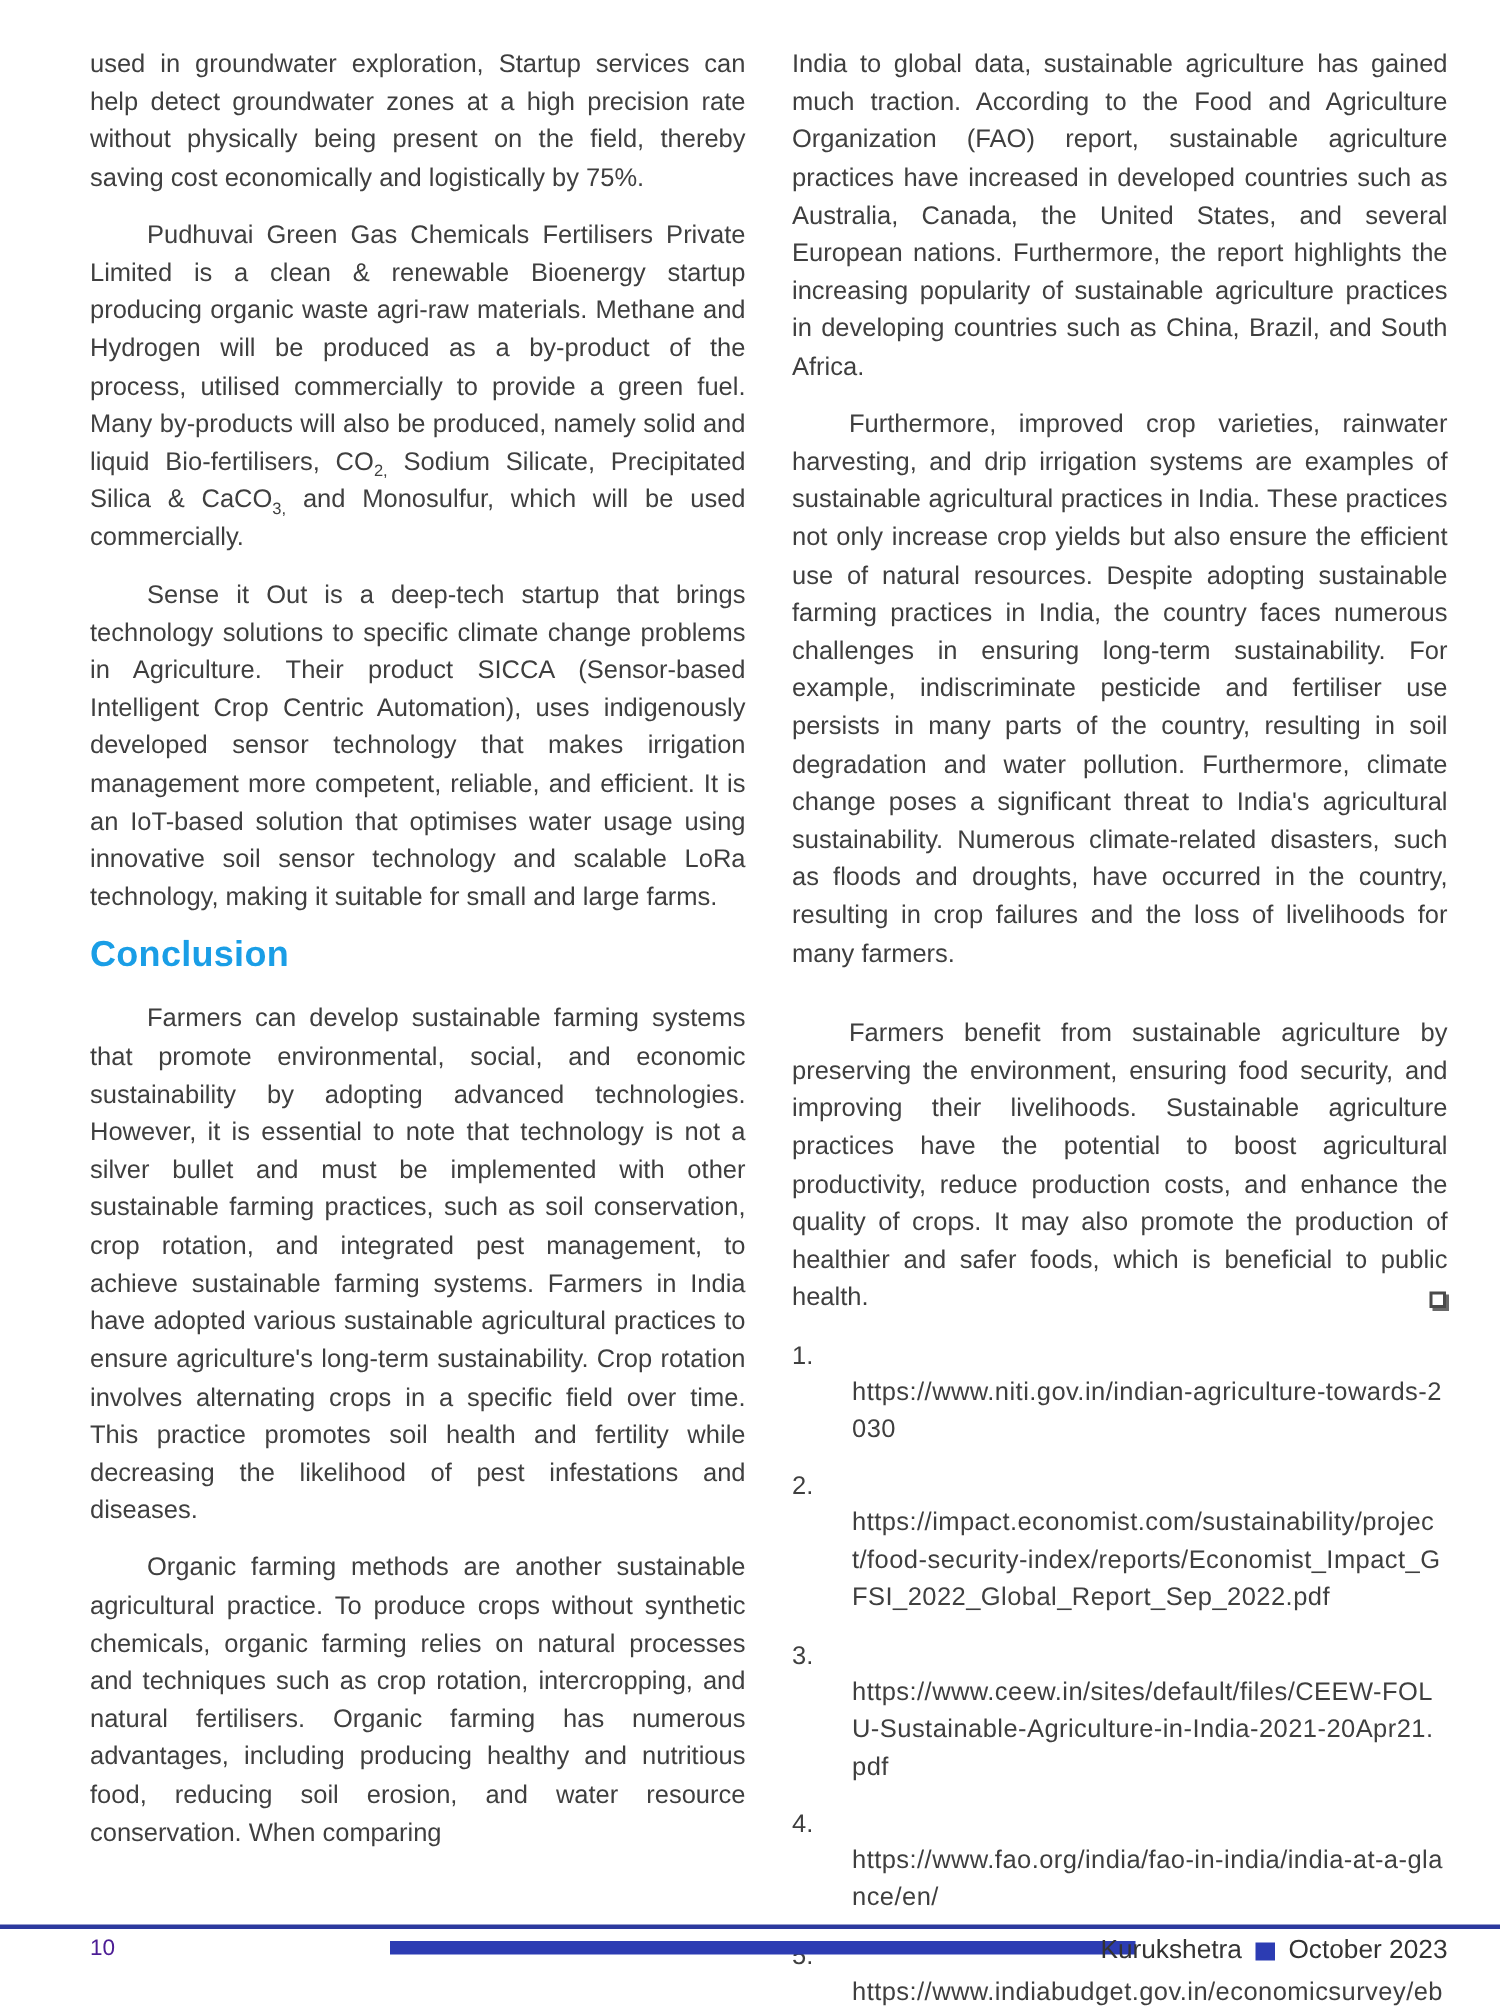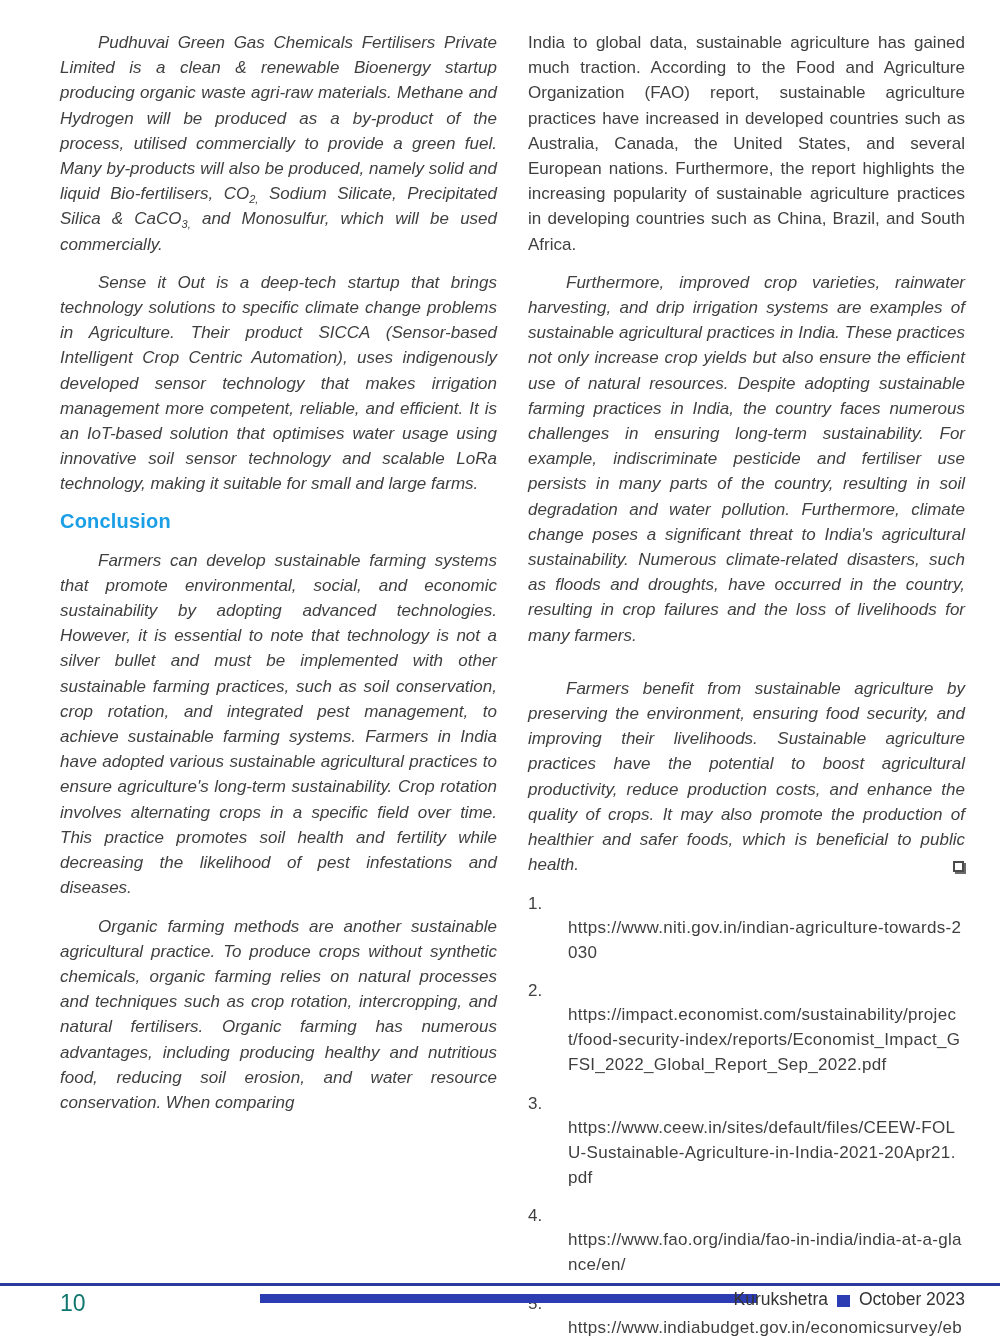--- a/index.html
+++ b/index.html
@@ -25,28 +25,28 @@
     padding:30px 35px 0 60px;
   }
   .col{width:437px;}
   .para{
     margin:0 0 13px 0;
     text-align:justify;
     font-size:17px;
     line-height:25.2px;
     color:var(--ink);
   }
-  .indent{text-indent:38px;font-style:italic;}
+  .indent{text-indent:38px;}
   .para sub{
     font-size:11px;
     line-height:0;
   }
   h2.section{
     color:var(--blue);
-    font-size:20px;
+    font-size:24px;
     font-weight:bold;
     margin:8px 0 15px 0;
     letter-spacing:0.2px;
   }
   .last-para{position:relative;margin-top:28px;}
   .end-marker{
     position:absolute;
     right:1px;
     bottom:6px;
     width:11px;
@@ -77,22 +77,22 @@
     position:absolute;
     left:0; right:0;
     top:1283px;
     height:3px;
     background:var(--navy);
   }
   .page-number{
     position:absolute;
     left:60px;
     top:1290px;
-    font-size:23px;
-    color:#0f766e;
+    font-size:15px;
+    color:#4c1d95;
   }
   .footer-bar{
     position:absolute;
     left:260px;
     top:1294px;
     width:497px;
     height:9px;
     background:var(--bar);
   }
   .footer-right{
@@ -115,20 +115,21 @@
   }
 </style>
 </head>
 <body>
 
 <div class="page">
 
   <div class="columns">
 
     <div class="col">
+      <p class="para">used in groundwater exploration, Startup services can help detect groundwater zones at a high precision rate without physically being present on the field, thereby saving cost economically and logistically by 75%.</p>
 
       <p class="para indent"><span>Pudhuvai Green Gas Chemicals Fertilisers Private Limited is a clean &amp; renewable Bioenergy startup producing organic waste agri-raw materials. Methane and Hydrogen will be produced as a by-product of the process, utilised commercially to provide a green fuel. Many by-products will also be produced, namely solid and liquid Bio-fertilisers, CO</span><sub>2,</sub><span> Sodium Silicate, Precipitated Silica &amp; CaCO</span><sub>3,</sub><span> and Monosulfur, which will be used commercially.</span></p>
 
       <p class="para indent">Sense it Out is a deep-tech startup that brings technology solutions to specific climate change problems in Agriculture. Their product SICCA (Sensor-based Intelligent Crop Centric Automation), uses indigenously developed sensor technology that makes irrigation management more competent, reliable, and efficient. It is an IoT-based solution that optimises water usage using innovative soil sensor technology and scalable LoRa technology, making it suitable for small and large farms.</p>
 
       <h2 class="section">Conclusion</h2>
 
       <p class="para indent">Farmers can develop sustainable farming systems that promote environmental, social, and economic sustainability by adopting advanced technologies. However, it is essential to note that technology is not a silver bullet and must be implemented with other sustainable farming practices, such as soil conservation, crop rotation, and integrated pest management, to achieve sustainable farming systems. Farmers in India have adopted various sustainable agricultural practices to ensure agriculture's long-term sustainability. Crop rotation involves alternating crops in a specific field over time. This practice promotes soil health and fertility while decreasing the likelihood of pest infestations and diseases.</p>
 
       <p class="para indent">Organic farming methods are another sustainable agricultural practice. To produce crops without synthetic chemicals, organic farming relies on natural processes and techniques such as crop rotation, intercropping, and natural fertilisers. Organic farming has numerous advantages, including producing healthy and nutritious food, reducing soil erosion, and water resource conservation. When comparing</p>

